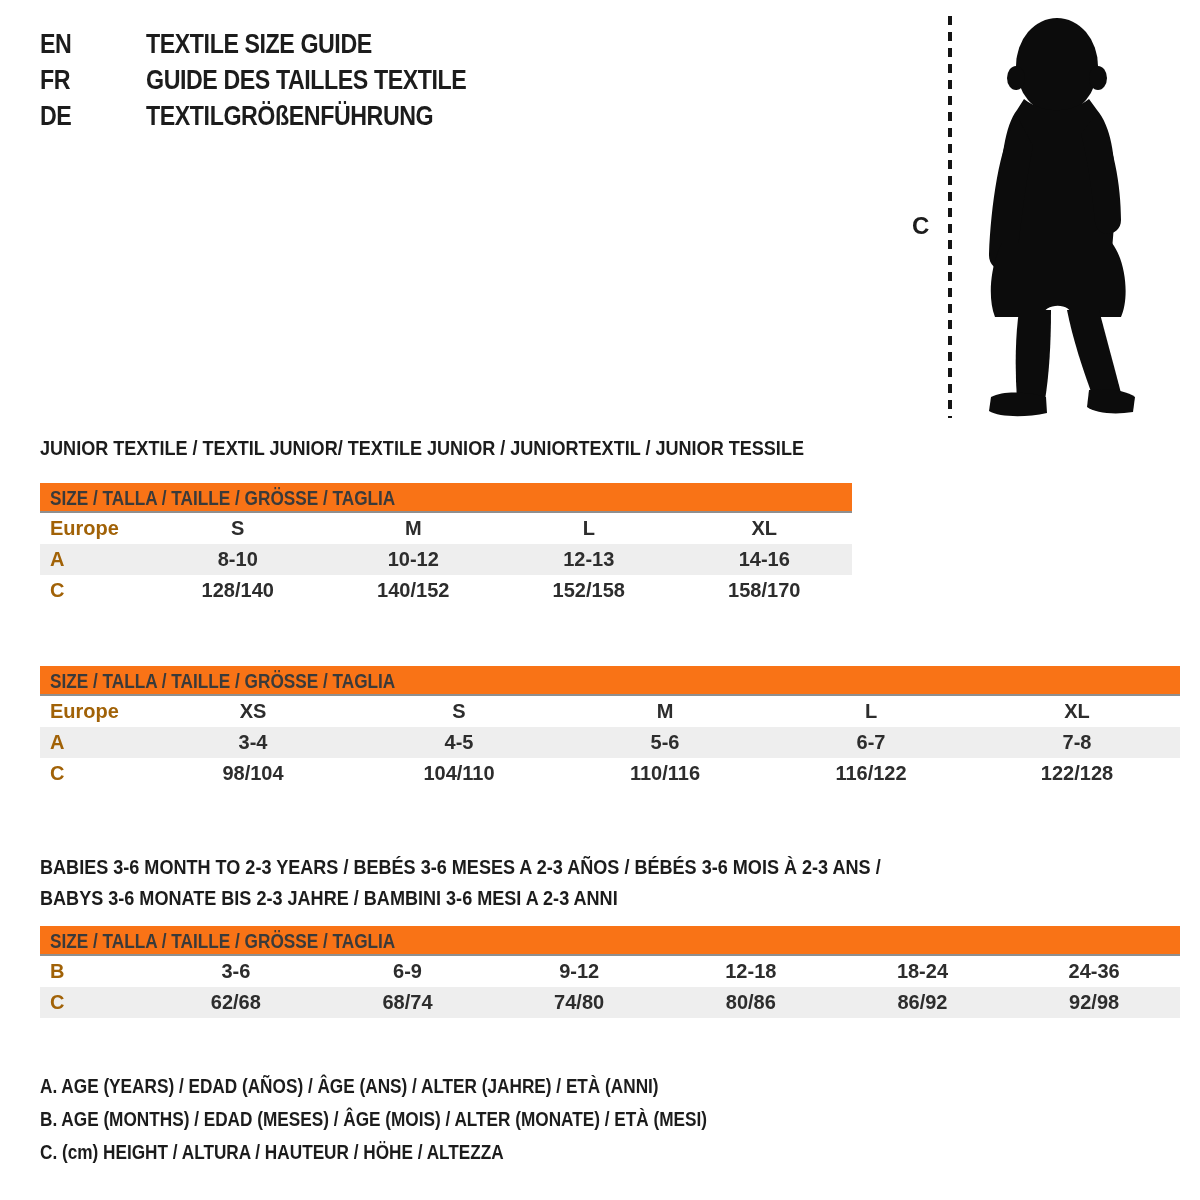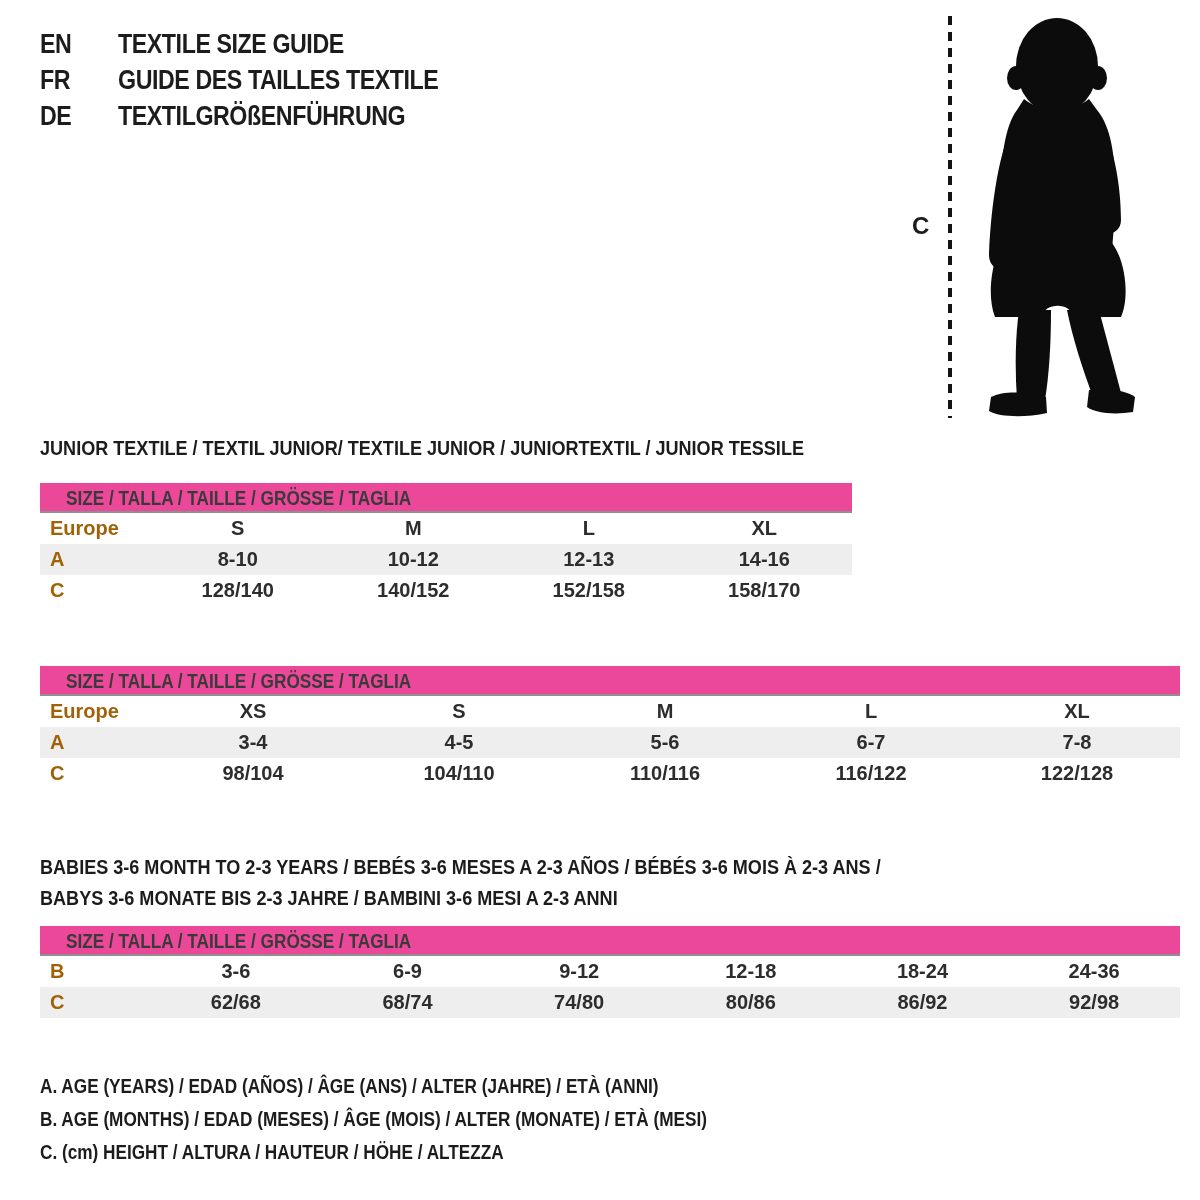--- a/index.html
+++ b/index.html
@@ -8,21 +8,21 @@
     background: #ffffff;
     font-family: "Liberation Sans", "DejaVu Sans", sans-serif;
     color: #1c1c1c;
     overflow: hidden;
     position: relative;
   }
   .cond { display: inline-block; transform: scaleX(0.86); transform-origin: 0 50%; white-space: nowrap; }
 
   
   .lang-block { position: absolute; left: 40px; top: 26px; }
-  .lang-row { display: flex; height: 36px; align-items: center; }
+  .lang-row { display: flex; height: 36px; align-items: center; gap: 28px; }
   .lang-code { width: 78px; font-size: 27px; font-weight: 700; letter-spacing: -0.5px; }
   .lang-title { font-size: 27px; font-weight: 700; letter-spacing: -0.5px; }
 
   
   .figure { position: absolute; left: 902px; top: 10px; width: 268px; height: 412px; }
   .measure-label { position: absolute; left: 10px; top: 202px; font-size: 24px; font-weight: 700; }
   .dash-line {
     position: absolute; left: 46px; top: 6px; width: 4px; height: 402px;
     background: repeating-linear-gradient(to bottom, #141414 0 9px, transparent 9px 16px);
   }
@@ -31,22 +31,22 @@
   
   .section { position: absolute; left: 40px; }
   .section-junior   { top: 436px; width: 812px; }
   .section-children { top: 644px; width: 1140px; }
   .section-babies   { top: 851px; width: 1140px; }
   .section h2 { font-size: 21px; font-weight: 700; white-space: nowrap; overflow: visible; }
   .heading-line { font-size: 21px; font-weight: 700; line-height: 31px; white-space: nowrap; }
   .sub { font-size: 0.62em; vertical-align: -0.28em; }
 
   .size-bar {
-    height: 30px; background: #ec4899; border-bottom: 2px solid #8f8f8f;
-    line-height: 30px; padding-left: 26px;
+    height: 30px; background: #f97316; border-bottom: 2px solid #8f8f8f;
+    line-height: 30px; padding-left: 10px;
     font-size: 20px; font-weight: 700; color: #3a3a3a;
   }
   .mt-junior   { margin-top: 23px; }
   .mt-children { margin-top: 22px; }
   .mt-babies   { margin-top: 13px; }
 
   table { width: 100%; border-collapse: collapse; table-layout: fixed; }
   td { height: 31px; font-size: 20px; font-weight: 700; color: #2d2d2d; text-align: center; vertical-align: middle; }
   td.lbl { text-align: left; padding-left: 10px; color: #a16207; }
   col.label-col { width: 110px; }

